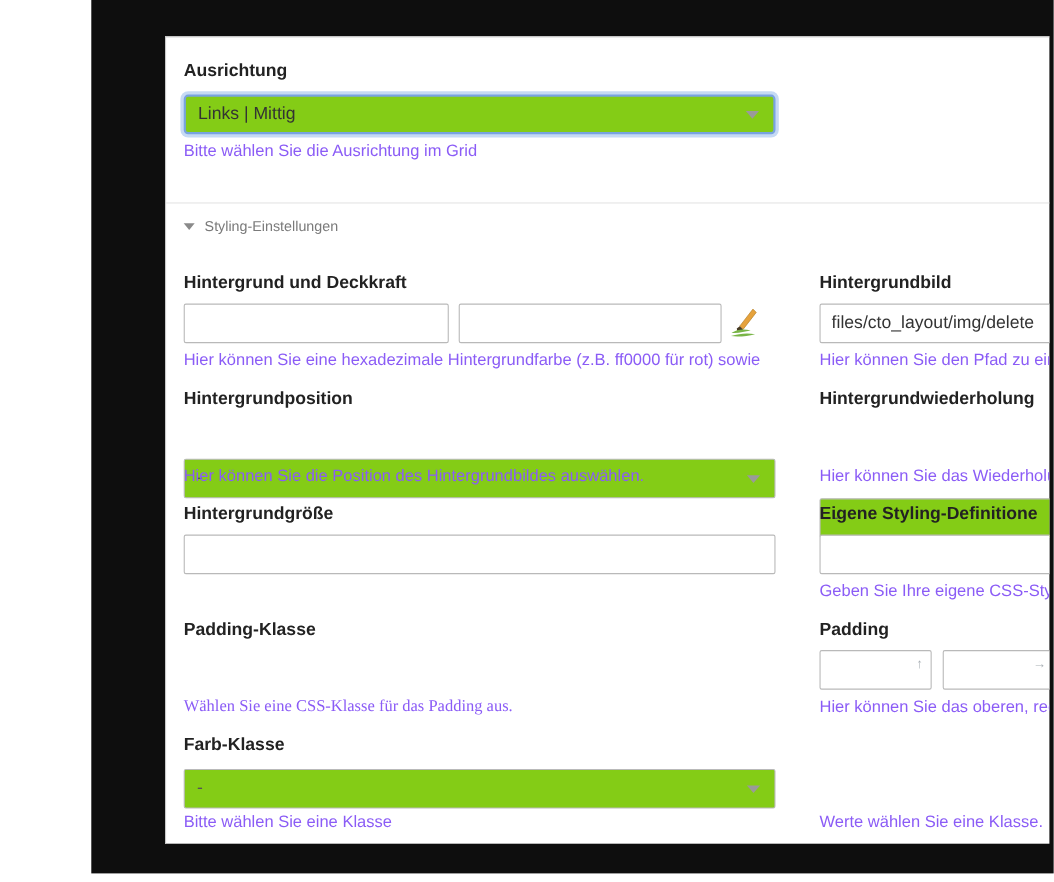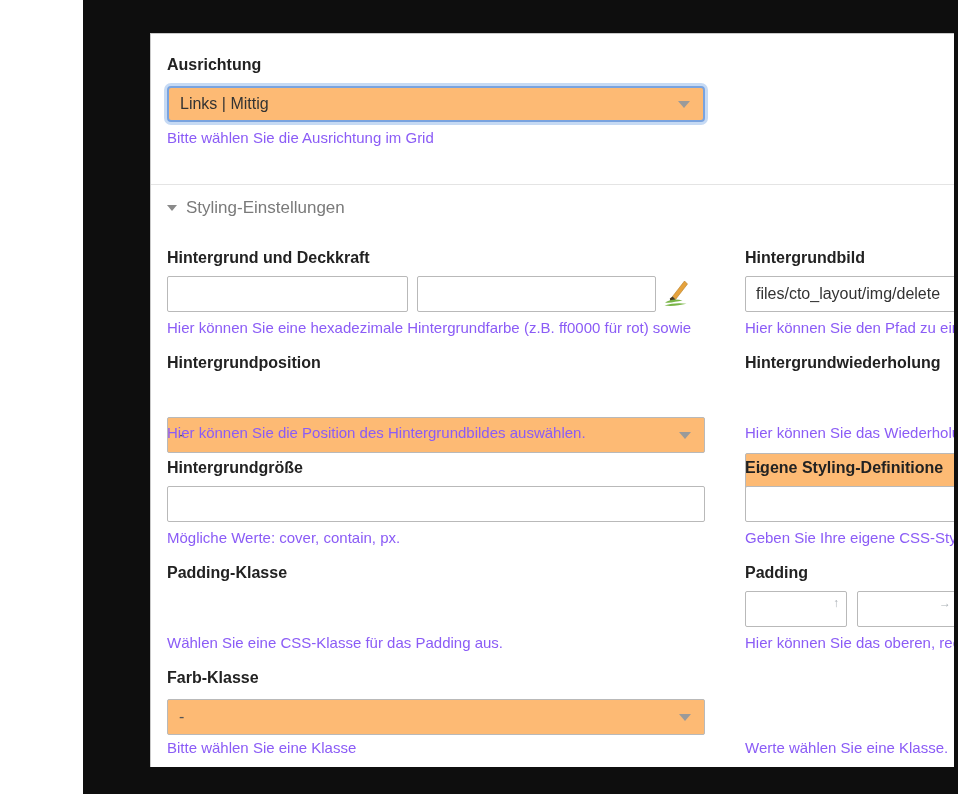--- a/index.html
+++ b/index.html
@@ -14,35 +14,35 @@
   }
   .abs{position:absolute;}
   .lbl{font-size:16px;font-weight:700;color:#222;white-space:nowrap;}
   .help{font-size:15px;color:#8b5cf6;white-space:nowrap;}
   .inp{
     box-sizing:border-box;height:36px;border:1px solid #b9b9b9;border-radius:2px;
     padding:0 10px;font-size:16px;color:#333;font-family:"Liberation Sans",sans-serif;
     background:#fff;outline:none;
   }
   .selbox{
-    box-sizing:border-box;height:36px;border:1px solid #b9b9b9;border-radius:2px;background:#fdba74;
+    box-sizing:border-box;height:36px;border:1px solid #b9b9b9;border-radius:2px;background:#84cc16;
     font-size:16px;color:#555;line-height:34px;padding-left:11px;position:relative;cursor:pointer;
   }
   .selbox.focused{
     border:2px solid #79a3df;border-radius:4px;line-height:32px;color:#333;
     box-shadow:0 0 0 3px #c6daf4;
   }
   .caret{
     position:absolute;right:13px;top:14px;width:0;height:0;
     border-left:6px solid transparent;border-right:6px solid transparent;border-top:7px solid #9a9a9a;
   }
   .selbox.focused .caret{top:13px;}
   .divider{position:absolute;left:0;width:804px;height:0;border-top:1px solid #e4e4e4;}
   .section-head{
-    font-size:17px;color:#7a7a7a;cursor:pointer;display:flex;align-items:center;gap:9px;
+    font-size:13px;color:#7a7a7a;cursor:pointer;display:flex;align-items:center;gap:9px;
   }
   .tri{
     display:inline-block;width:0;height:0;
     border-left:5px solid transparent;border-right:5px solid transparent;border-top:6px solid #8a8a8a;
   }
   .mini-arrow{position:absolute;top:5px;right:8px;font-size:12px;color:#aab0b5;pointer-events:none;}
   .picker{width:29px;height:30px;cursor:pointer;}
 </style>
 </head>
 <body>
@@ -88,32 +88,31 @@
   <div class="abs help" style="left:16px;top:390px;">Hier können Sie die Position des Hintergrundbildes auswählen.</div>
 
   <div class="abs lbl" style="left:594px;top:320px;">Hintergrundwiederholung</div>
   <div class="abs selbox" style="left:594px;top:347px;width:380px;">
     <span>-</span>
   </div>
   <div class="abs help" style="left:594px;top:390px;">Hier können Sie das Wiederholu</div>
 
   <div class="abs lbl" style="left:16px;top:425px;">Hintergrundgröße</div>
   <input class="abs inp" style="left: 16px; top: 452px; width: 538px;" value="">
-  <div class="abs help" style="left:16px;top:495px;">Mögliche Werte: cover, contain, px.</div>
 
   <div class="abs lbl" style="left:594px;top:425px;">Eigene Styling-Definitione</div>
   <input class="abs inp" style="left: 594px; top: 452px; width: 380px;" value="">
   <div class="abs help" style="left:594px;top:495px;">Geben Sie Ihre eigene CSS-Styli</div>
 
   <div class="abs lbl" style="left:16px;top:530px;">Padding-Klasse</div>
   <div class="abs selbox" style="left:16px;top:557px;width:538px;">
     <span>-</span>
     <span class="caret"></span>
   </div>
-  <div class="abs help" style="left:16px;top:600px;">Wählen Sie eine CSS-Klasse für das Padding aus.</div>
+  <div class="abs help" style="left:16px;top:600px;font-family:Liberation Serif, serif;">Wählen Sie eine CSS-Klasse für das Padding aus.</div>
 
   <div class="abs lbl" style="left:594px;top:530px;">Padding</div>
   <div class="abs" style="left:594px;top:557px;width:102px;height:36px;">
     <input class="inp" style="width: 102px; height: 36px;" value="">
     <span class="mini-arrow">↑</span>
   </div>
   <div class="abs" style="left:706px;top:557px;width:102px;height:36px;">
     <input class="inp" style="width: 102px; height: 36px;" value="">
     <span class="mini-arrow">→</span>
   </div>

